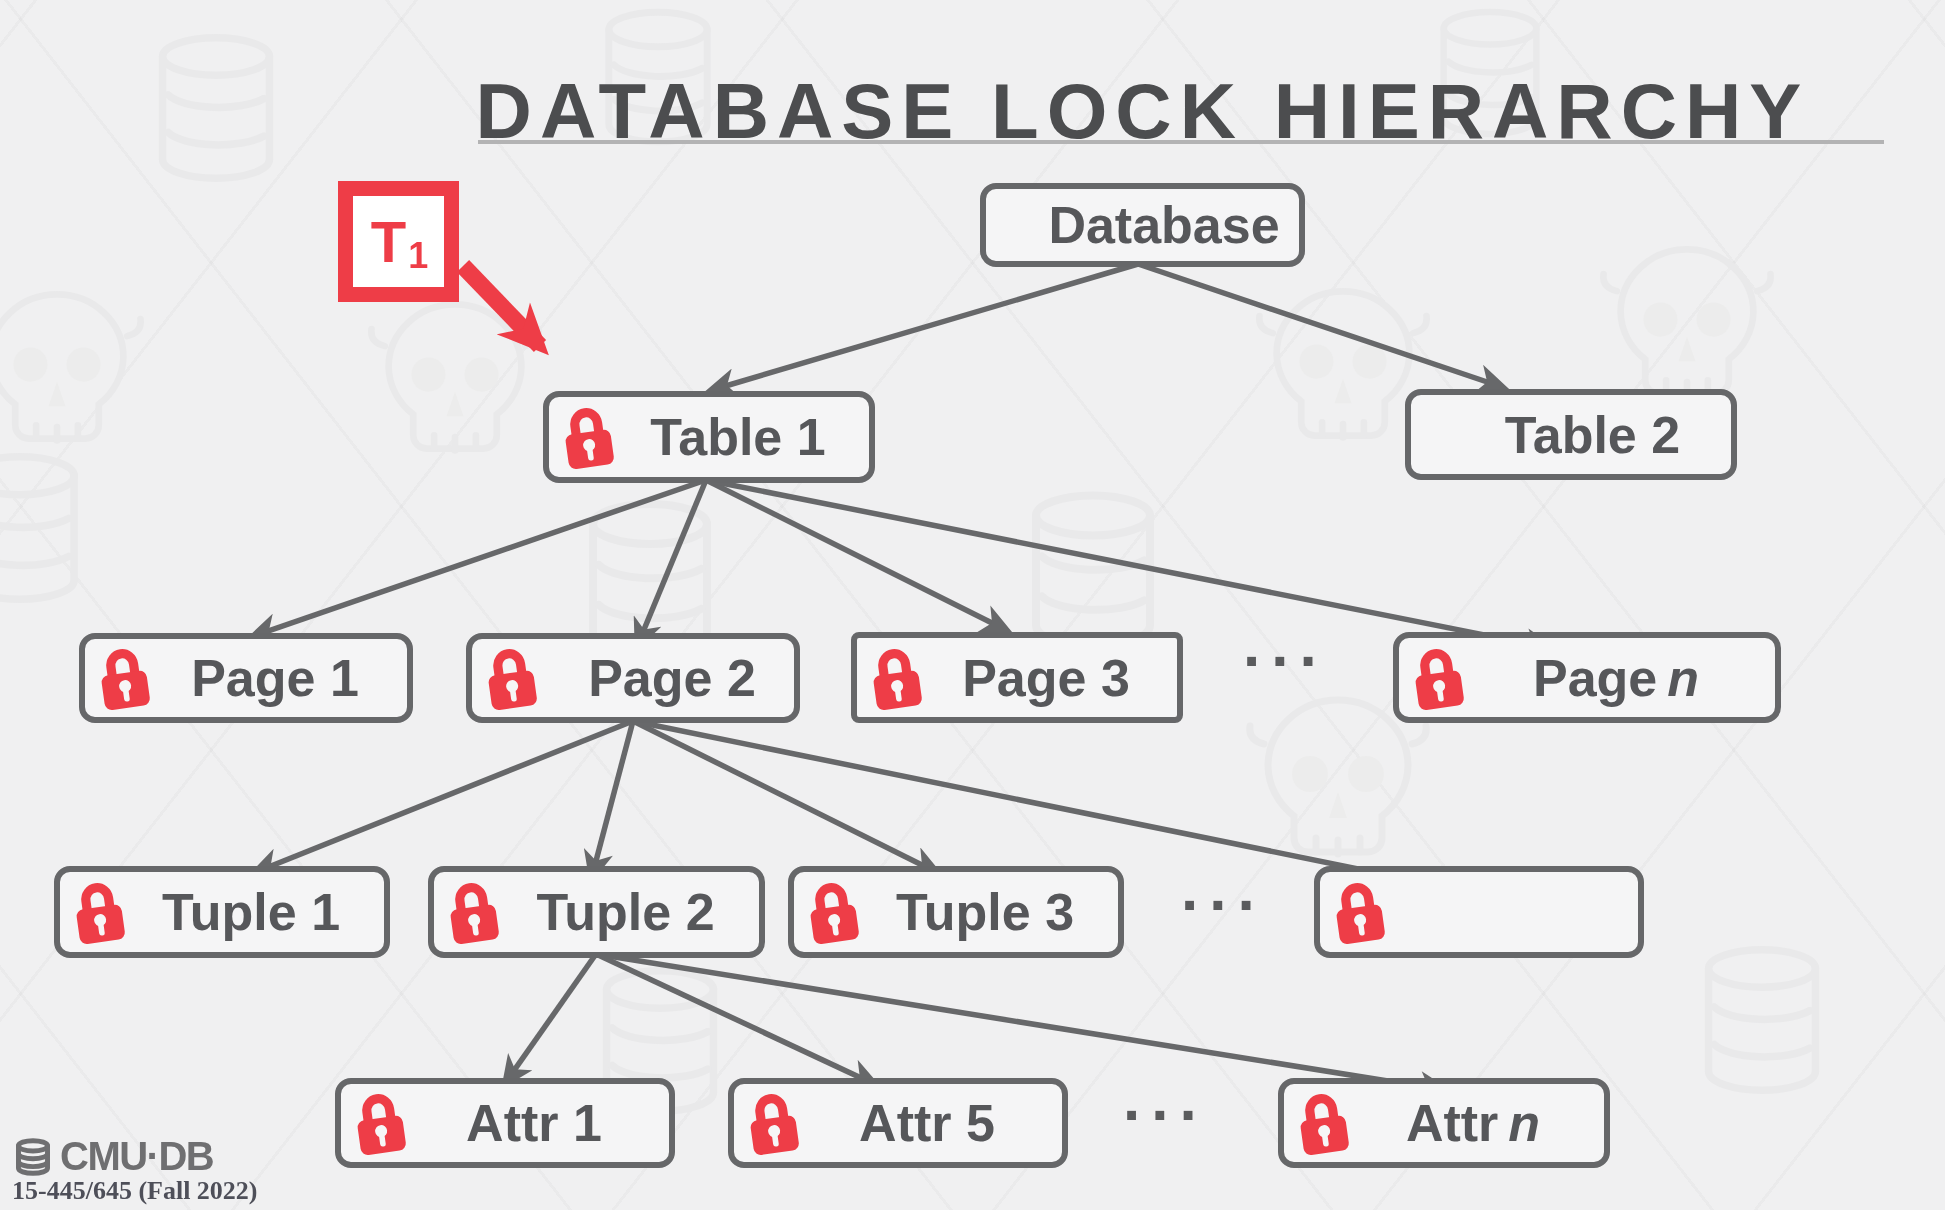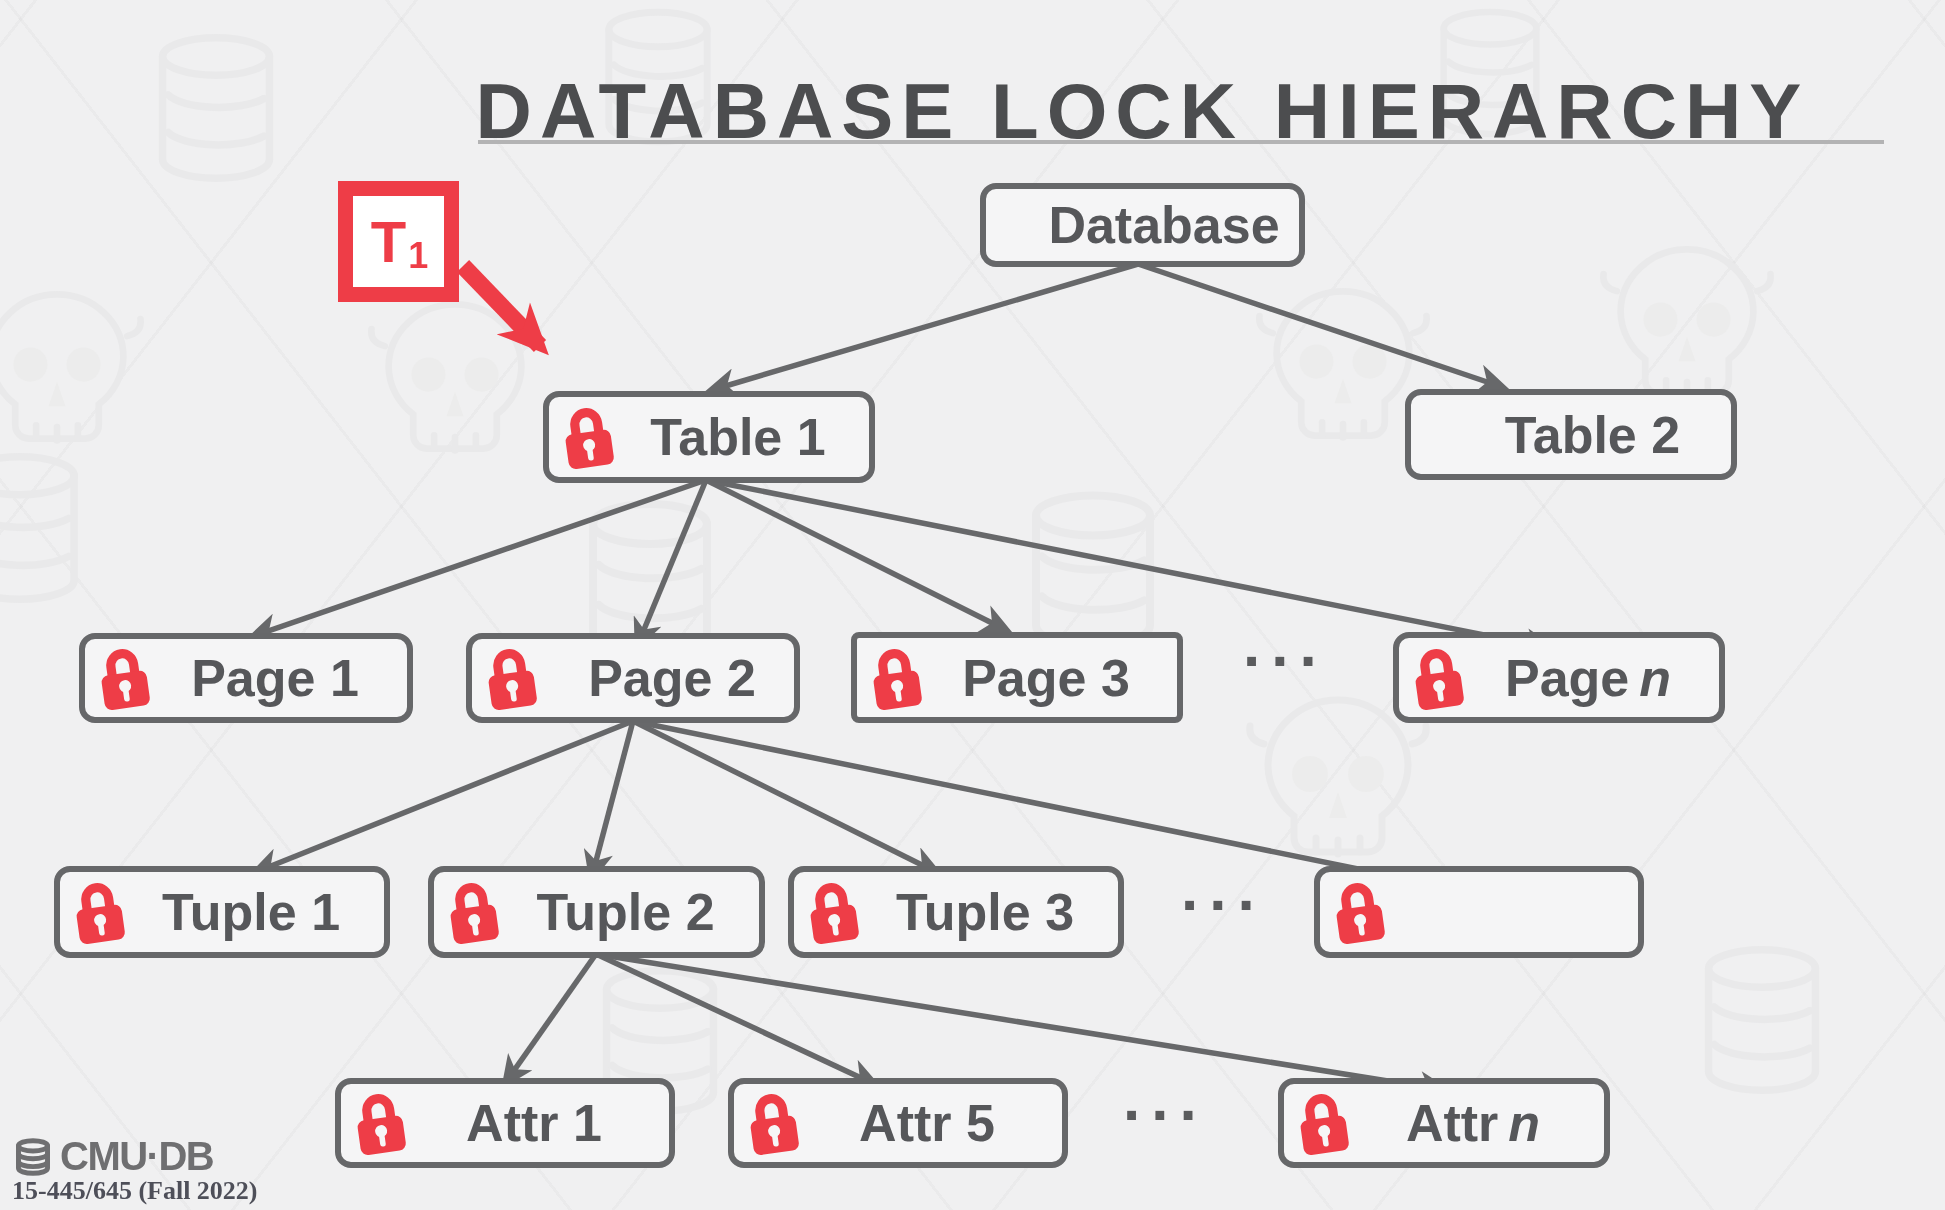--- a/index.html
+++ b/index.html
@@ -39,21 +39,21 @@
   .lock .shackle{fill:none;stroke:#ee3d47;stroke-width:4.6;}
   .lock .body{fill:#ee3d47;}
   .lock .keyhole{fill:#f6f6f6;}
 
   .n-database{left:980px;top:183px;width:325px;height:84px;}
   .n-table1{left:543px;top:391px;width:332px;height:92px;}
   .n-table2{left:1405px;top:389px;width:332px;height:91px;}
   .n-page1{left:79px;top:633px;width:334px;height:90px;}
   .n-page2{left:466px;top:633px;width:334px;height:90px;gap:20px;}
   .n-page3{left:851px;top:632px;width:332px;height:91px;border-radius:8px;}
-  .n-pagen{left:1393px;top:632px;width:332px;height:91px;}
+  .n-pagen{left:1393px;top:632px;width:388px;height:91px;}
   .n-tuple1{left:54px;top:866px;width:336px;height:92px;}
   .n-tuple2{left:428px;top:866px;width:337px;height:92px;}
   .n-tuple3{left:788px;top:866px;width:336px;height:92px;}
   .n-tuplen{left:1314px;top:866px;width:330px;height:92px;}
   .n-attr1{left:335px;top:1078px;width:340px;height:90px;}
   .n-attr2{left:728px;top:1078px;width:340px;height:90px;}
   .n-attrn{left:1278px;top:1078px;width:332px;height:90px;}
 
   .dots{
     position:absolute;font-weight:bold;font-size:62px;line-height:62px;

